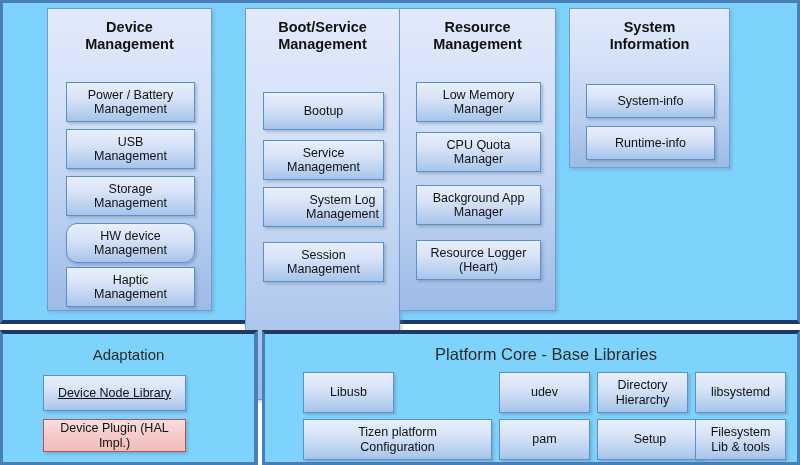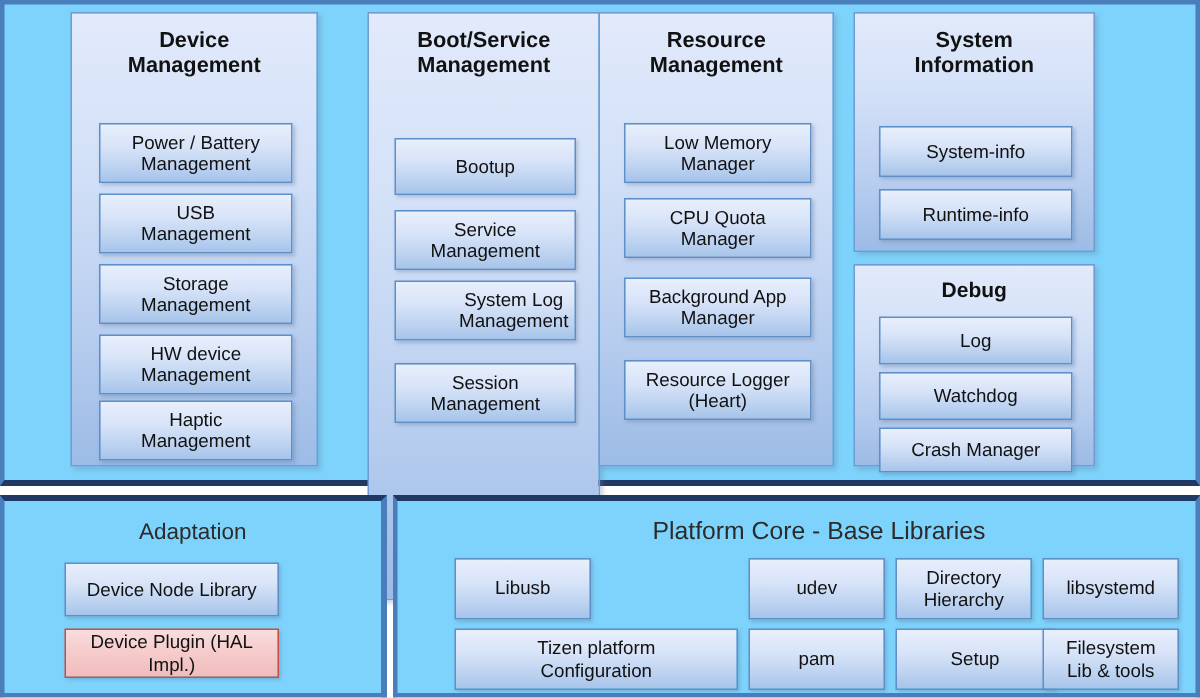--- a/index.html
+++ b/index.html
@@ -118,21 +118,21 @@
 
     <div class="panel" style="left:44px; top:5px; width:165px; height:303px;">
       <div class="panel-title">Device
 Management</div>
       <div class="item" style="left:18px; top:73px; width:129px; height:40px;">Power / Battery
 Management</div>
       <div class="item" style="left:18px; top:120px; width:129px; height:40px;">USB
 Management</div>
       <div class="item" style="left:18px; top:167px; width:129px; height:40px;">Storage
 Management</div>
-      <div class="item" style="left:18px; top:214px; width:129px; height:40px;">HW device
+      <div class="item" style="left:18px; top:214px; width:129px; height:40px;border-radius:11px;">HW device
 Management</div>
       <div class="item" style="left:18px; top:258px; width:129px; height:40px;">Haptic
 Management</div>
     </div>
 
     <div class="panel" style="left:226px; top:5px; width:155px; height:392px;margin-left:16px;">
       <div class="panel-title">Boot/Service
 Management</div>
       <div class="item" style="left:17px; top:83px; width:121px; height:38px;">Bootup</div>
       <div class="item" style="left:17px; top:131px; width:121px; height:40px;">Service
@@ -156,32 +156,26 @@
 (Heart)</div>
     </div>
 
     <div class="panel" style="left:566px; top:5px; width:161px; height:160px;">
       <div class="panel-title">System
 Information</div>
       <div class="item" style="left:16px; top:75px; width:129px; height:34px;">System-info</div>
       <div class="item" style="left:16px; top:117px; width:129px; height:34px;">Runtime-info</div>
     </div>
 
-    <div class="panel" style="left:566px; top:173px; width:161px; height:135px;">
-      <div class="panel-title small">Debug</div>
-      <div class="item" style="left:16px; top:34px; width:129px; height:32px;">Log</div>
-      <div class="item" style="left:16px; top:71px; width:129px; height:32px;">Watchdog</div>
-      <div class="item" style="left:16px; top:108px; width:129px; height:30px;">Crash Manager</div>
-    </div>
 
   </div>
 
   <div class="section section-adaptation">
     <div class="sec-title" style="top:12px;">Adaptation</div>
-    <div class="item" style="left:40px; top:41px; width:143px; height:36px;">Device Node Library</div>
+    <div class="item" style="left:40px; top:41px; width:143px; height:36px;text-decoration:underline;">Device Node Library</div>
     <div class="item red" style="left:40px; top:85px; width:143px; height:33px;">Device Plugin (HAL Impl.)</div>
   </div>
 
   <div class="section section-platform">
     <div class="sec-title big" style="top:11px;">Platform Core - Base Libraries</div>
 
     <div class="item" style="left:38px; top:38px; width:91px; height:41px;">Libusb</div>
     <div class="item" style="left:234px; top:38px; width:91px; height:41px;">udev</div>
     <div class="item" style="left:332px; top:38px; width:91px; height:41px;">Directory
 Hierarchy</div>

